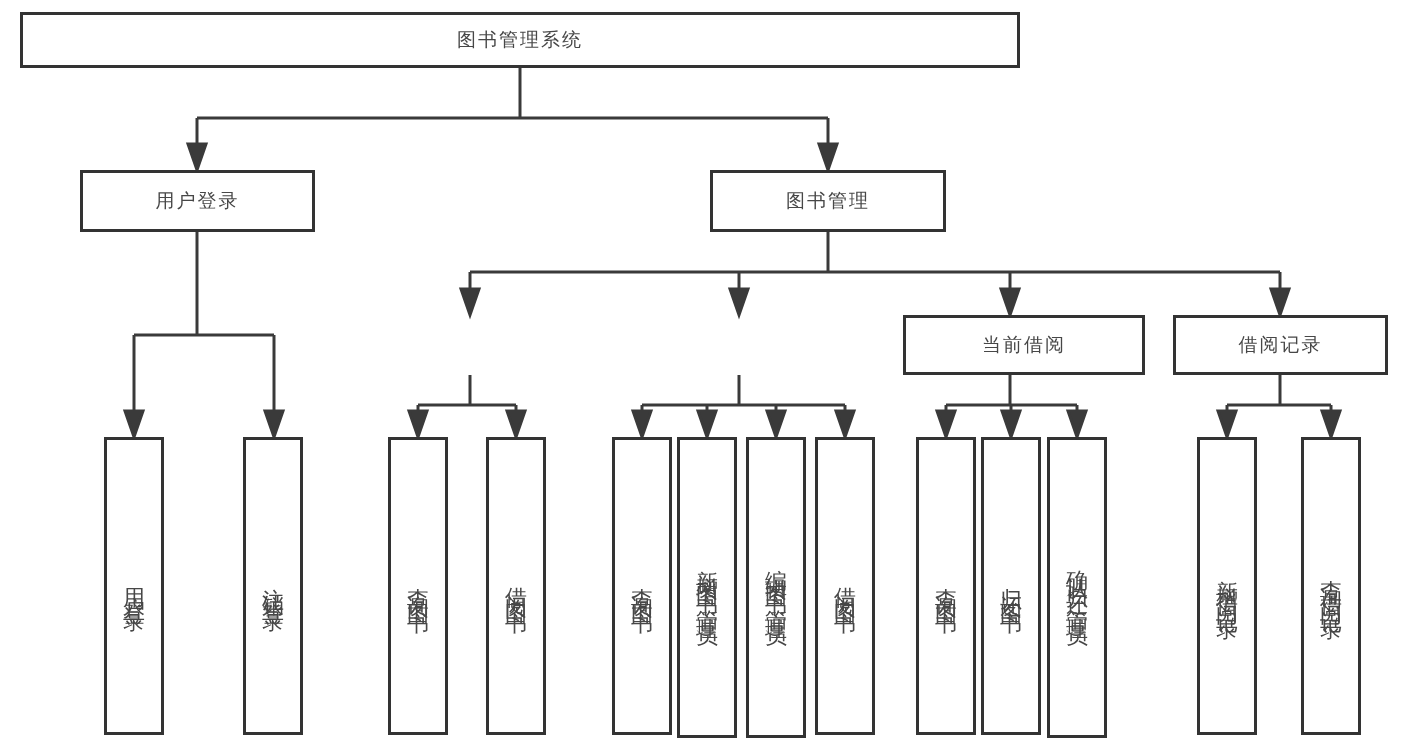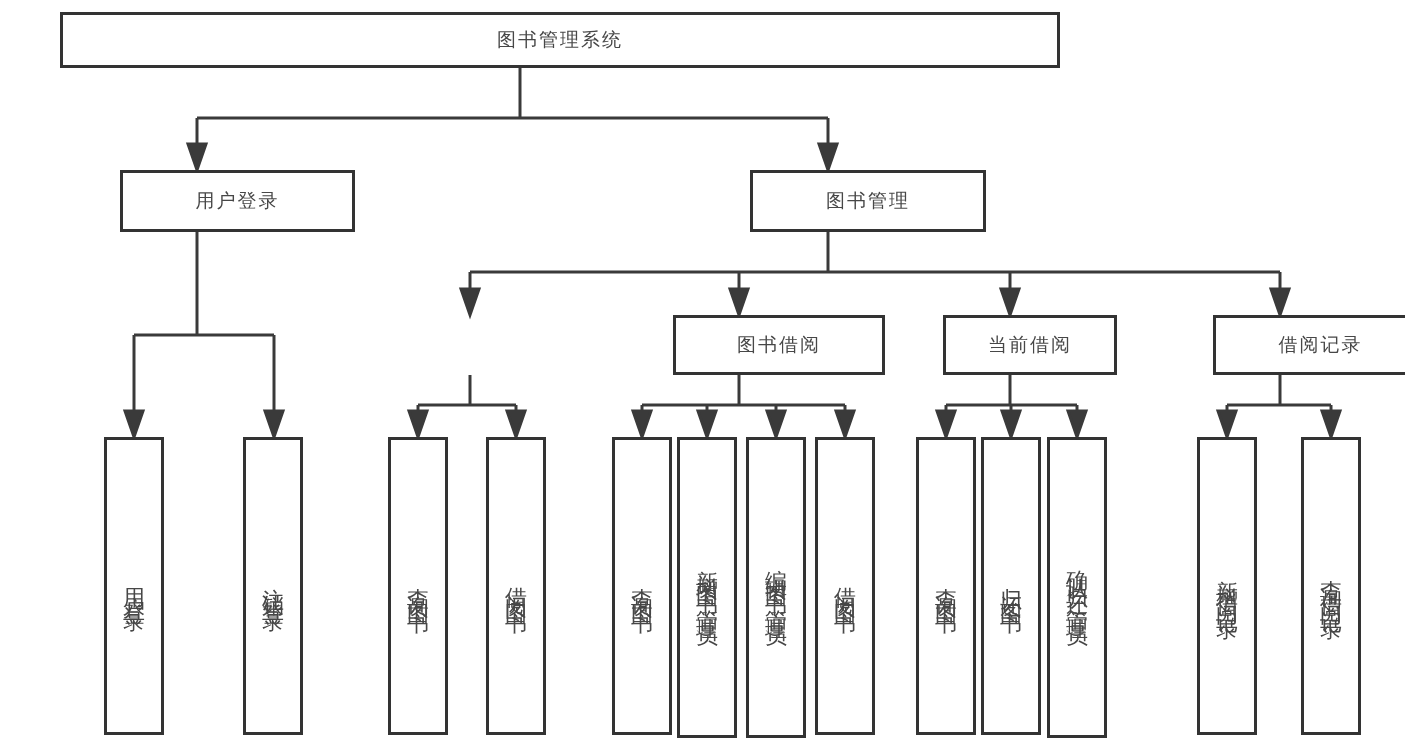--- a/index.html
+++ b/index.html
@@ -25,21 +25,20 @@
     display: flex;
     align-items: center;
     justify-content: center;
     color: #474747;
     z-index: 2;
   }
   .h-node {
     font-size: 19px;
     letter-spacing: 2px;
     white-space: nowrap;
-    margin-left: 40px;
   }
   .v-node {
     writing-mode: vertical-rl;
     text-orientation: mixed;
     font-size: 22px;
     letter-spacing: 8px;
     line-height: 1;
   }
   .watermark {
     position: absolute;
@@ -119,22 +118,21 @@
       <line x1="1331" y1="405" x2="1331" y2="413"></line>
       <polygon points="1322,411 1340,411 1331,437"></polygon>
     </g>
   </svg>
 
   <div class="node h-node" style="left:20px; top:12px; width:1000px; height:56px;">图书管理系统</div>
 
   <div class="node h-node" style="left:80px; top:170px; width:235px; height:62px;">用户登录</div>
   <div class="node h-node" style="left:710px; top:170px; width:236px; height:62px;font-family:Liberation Serif, serif;">图书管理</div>
 
-  <div class="node h-node" style="left:633px; top:315px; width:212px; height:60px;">图书借阅</div>
-  <div class="node h-node" style="left:903px; top:315px; width:174px; height:60px;">当前借阅</div>
+  <div class="node h-node" style="left:903px; top:315px; width:242px; height:60px;">当前借阅</div>
   <div class="node h-node" style="left:1173px; top:315px; width:215px; height:60px;">借阅记录</div>
 
   <div class="node v-node" style="left:104px; top:437px; width:60px; height:298px;">用户登录</div>
   <div class="node v-node" style="left:243px; top:437px; width:60px; height:298px;">注销登录</div>
 
   <div class="node v-node" style="left:388px; top:437px; width:60px; height:298px;">查询图书</div>
   <div class="node v-node" style="left:486px; top:437px; width:60px; height:298px;">借阅图书</div>
 
   <div class="node v-node" style="left:612px; top:437px; width:60px; height:298px;">查询图书</div>
   <div class="node v-node" style="left:677px; top:437px; width:60px; height:301px;">新增图书（管理员）</div>

